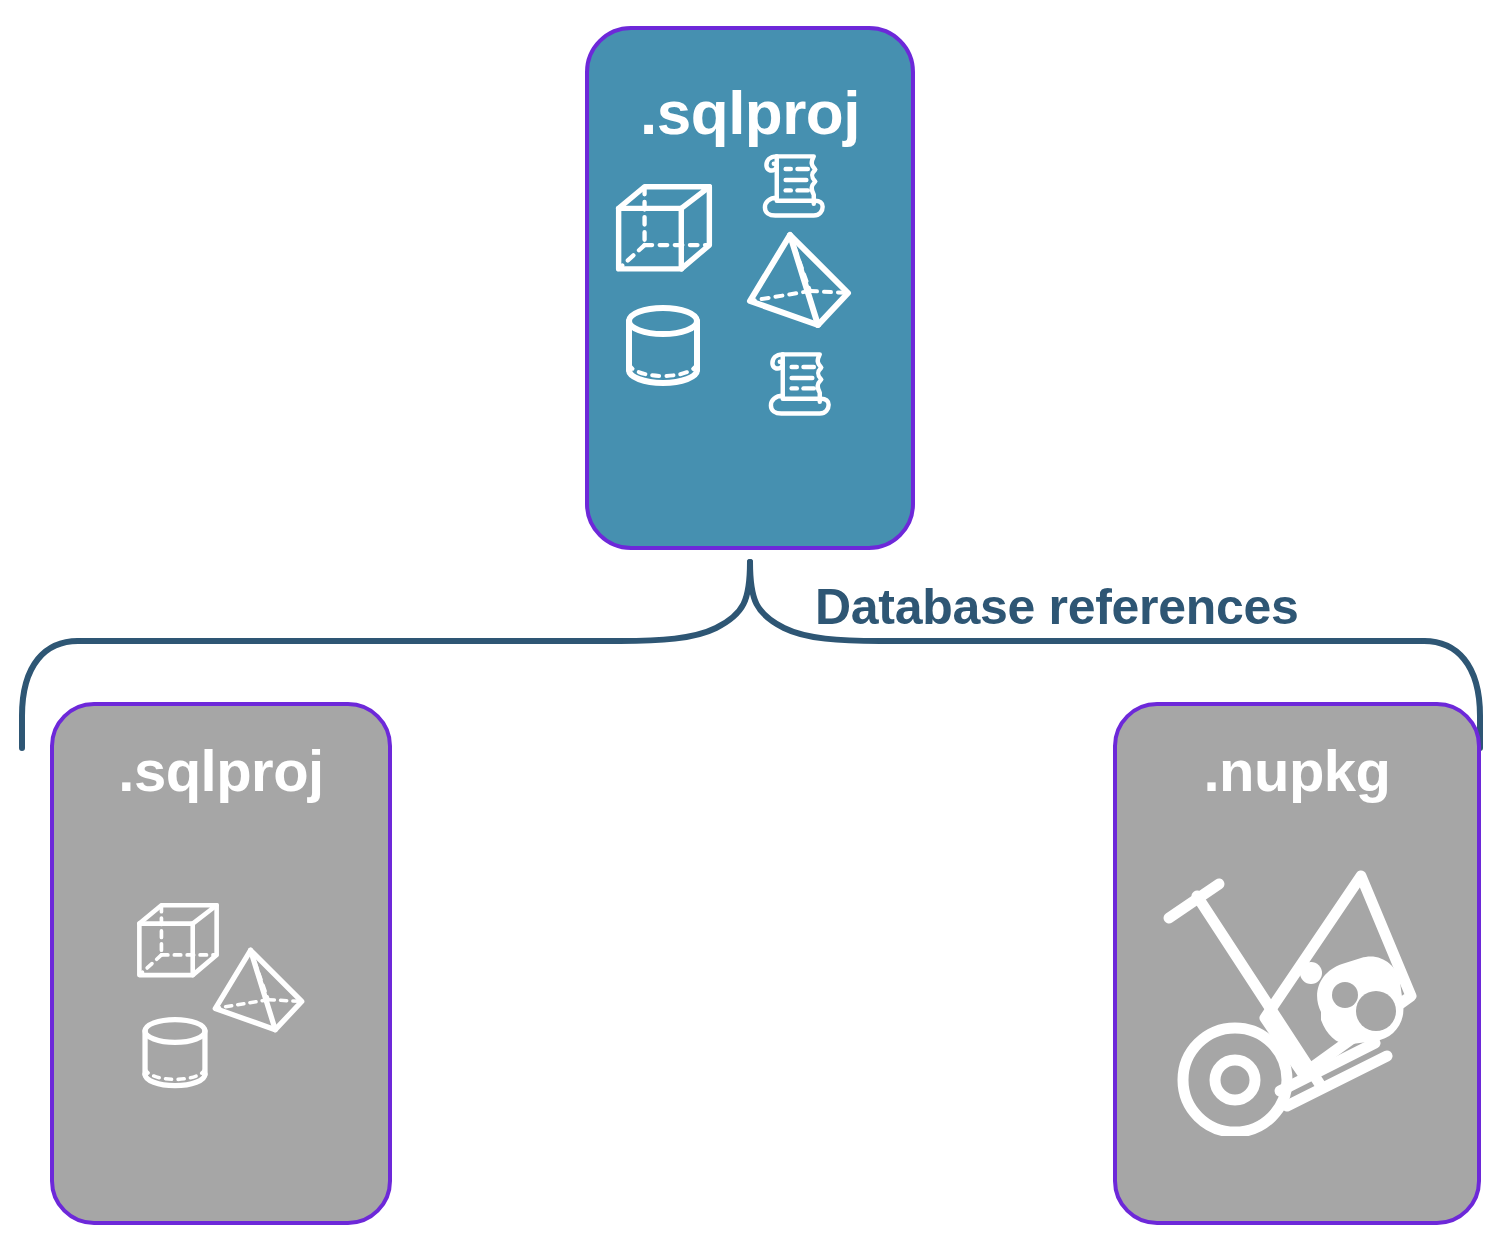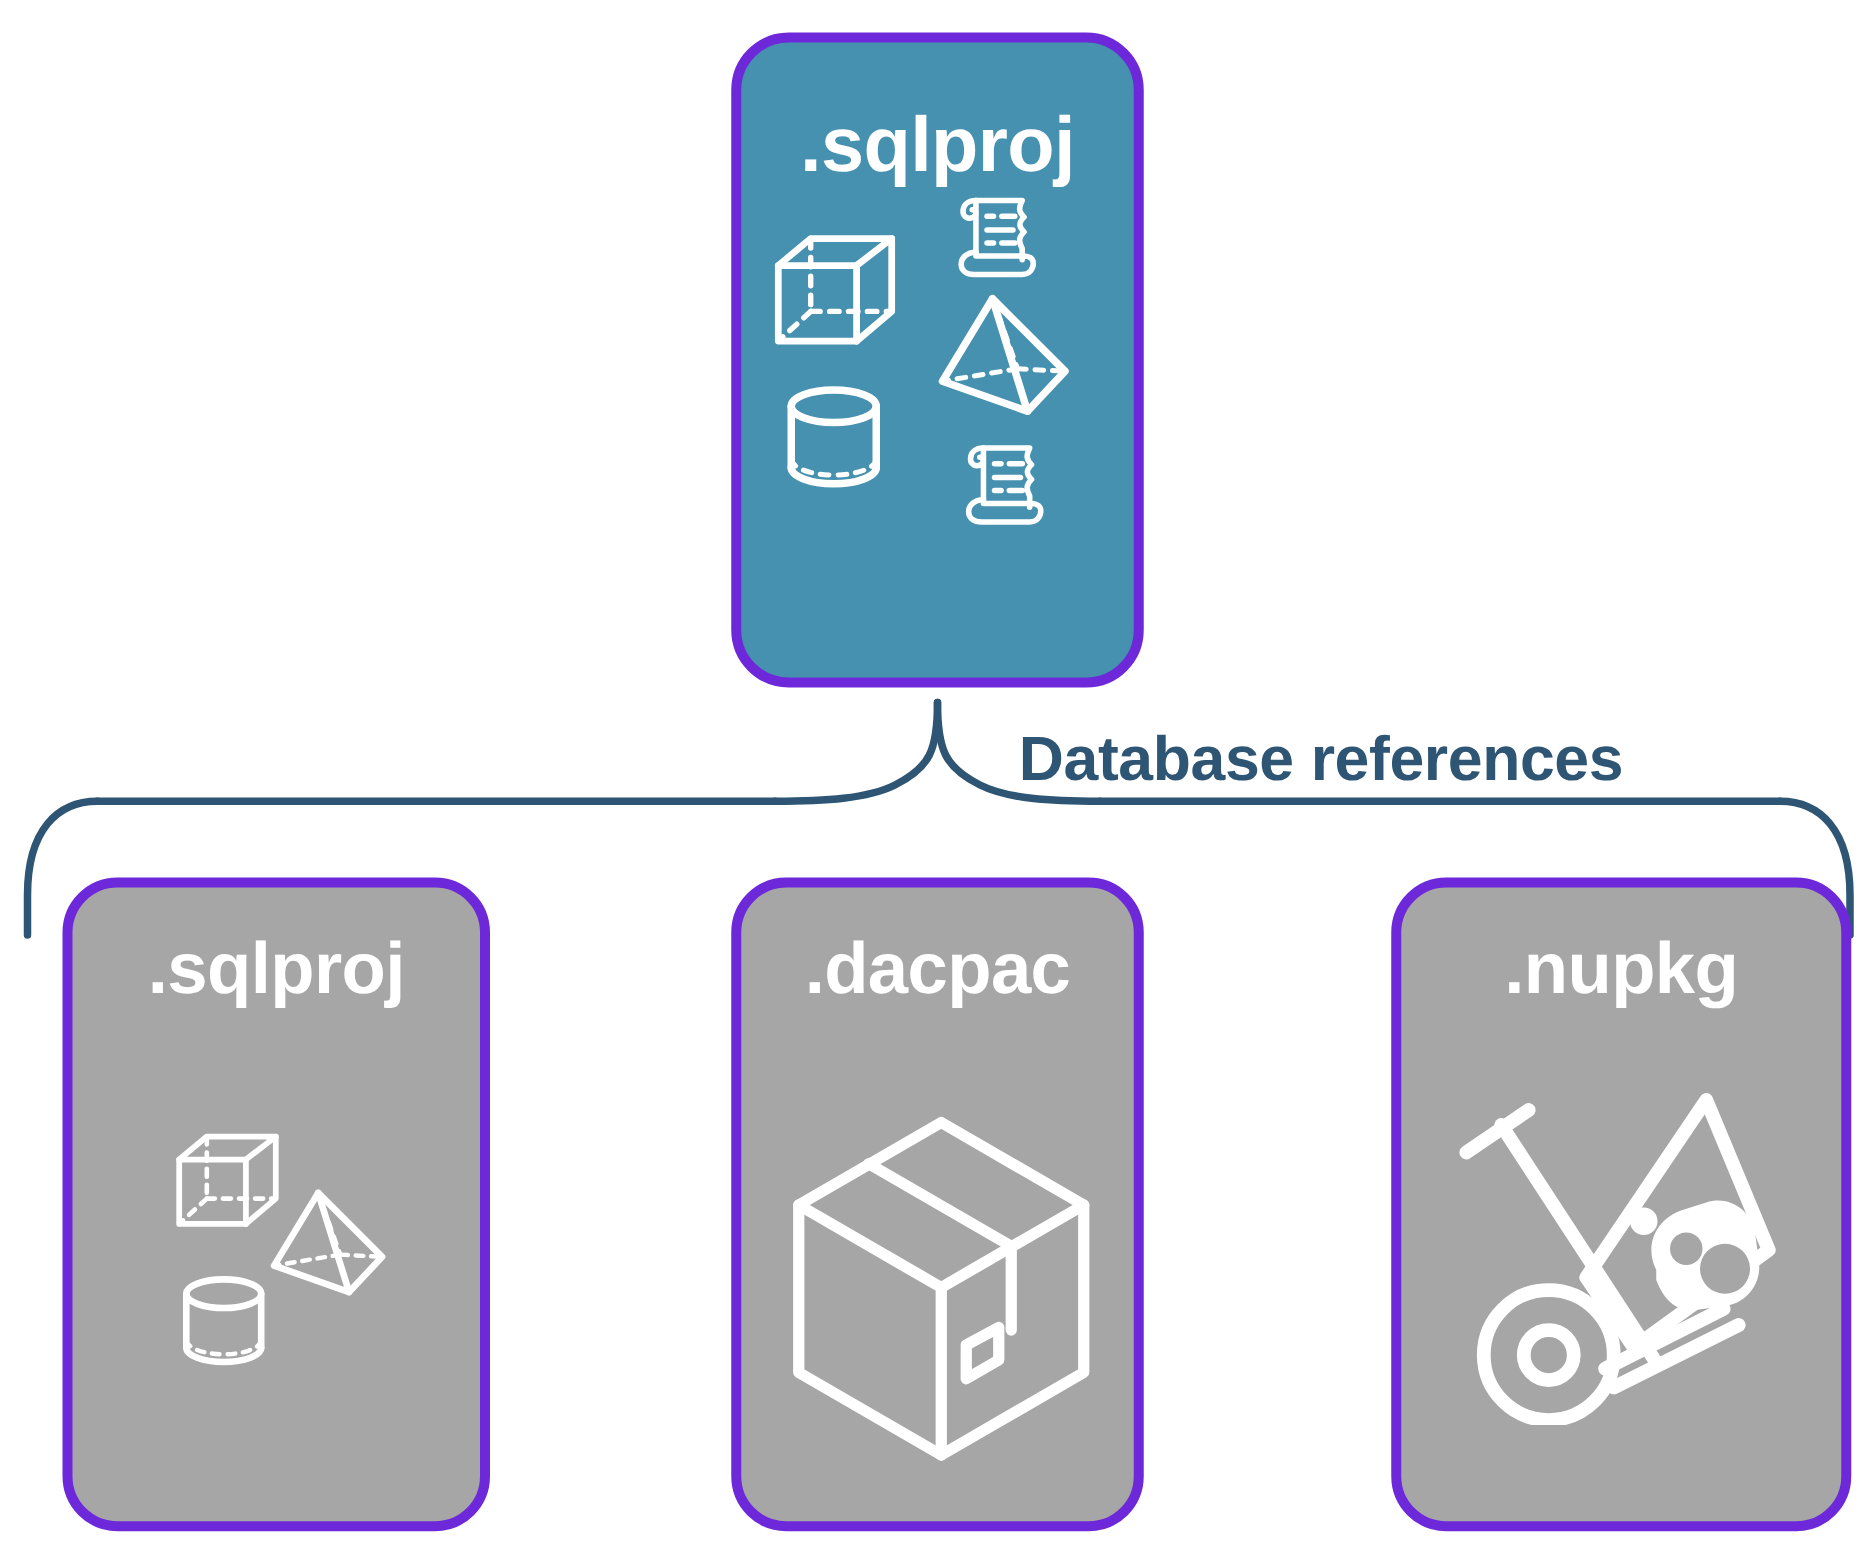--- a/index.html
+++ b/index.html
@@ -26,21 +26,21 @@
     position: absolute;
     left: 0; top: 0;
     width: 1500px;
     height: 1250px;
   }
 
   .card {
     position: absolute;
     box-sizing: border-box;
     border-radius: 44px;
-    border: 8px solid #6d28d9;
+    border: 4px solid #6d28d9;
     display: flex;
     flex-direction: column;
     align-items: center;
   }
 
   .card-root {
     left: 585px;
     top: 26px;
     width: 330px;
     height: 524px;
@@ -230,37 +230,20 @@
           <path d="M 8 19 L 8 68"></path>
           <path d="M 76 19 L 76 68"></path>
           <path d="M 8 68 C 8 75, 23 81, 42 81 C 61 81, 76 75, 76 68"></path>
         </g>
         <path fill="none" stroke="#ffffff" stroke-width="4" stroke-dasharray="7 7" stroke-linecap="round" d="M 8 61 C 8 68, 23 74, 42 74 C 61 74, 76 68, 76 61"></path>
       </svg>
 
     </div>
   </div>
 
-  <div class="card card-ref card-ref-dacpac">
-    <div class="card-title">.dacpac</div>
-    <div class="card-icons">
-
-      <svg class="icon-svg icon-abs" style="left:40px; top:88px;" width="240" height="278" viewBox="0 0 240 278" xmlns="http://www.w3.org/2000/svg">
-        <g fill="none" stroke="#ffffff" stroke-width="9" stroke-linejoin="round" stroke-linecap="round">
-          <path d="M 120 6 L 234 72 L 234 206 L 120 272 L 6 206 L 6 72 Z"></path>
-          <path d="M 6 72 L 120 138 L 234 72"></path>
-          <path d="M 120 138 L 120 272"></path>
-          <path d="M 62 39 L 176 105"></path>
-          <path d="M 176 105 L 176 172"></path>
-        </g>
-        <path fill="none" stroke="#ffffff" stroke-width="9" stroke-linejoin="round" d="M 140 184 L 166 170 L 166 196 L 140 211 Z"></path>
-      </svg>
-
-    </div>
-  </div>
 
   <div class="card card-ref card-ref-nupkg">
     <div class="card-title">.nupkg</div>
     <div class="card-icons">
 
       <svg class="icon-svg icon-abs" style="left:22px; top:68px;" width="288" height="268" viewBox="0 0 288 268" xmlns="http://www.w3.org/2000/svg">
 
           <g fill="none" stroke="#ffffff" stroke-width="11" stroke-linecap="round" stroke-linejoin="round">
             <path d="M 58 28 L 182 218"></path>
             <path d="M 30 50 L 80 16"></path>

